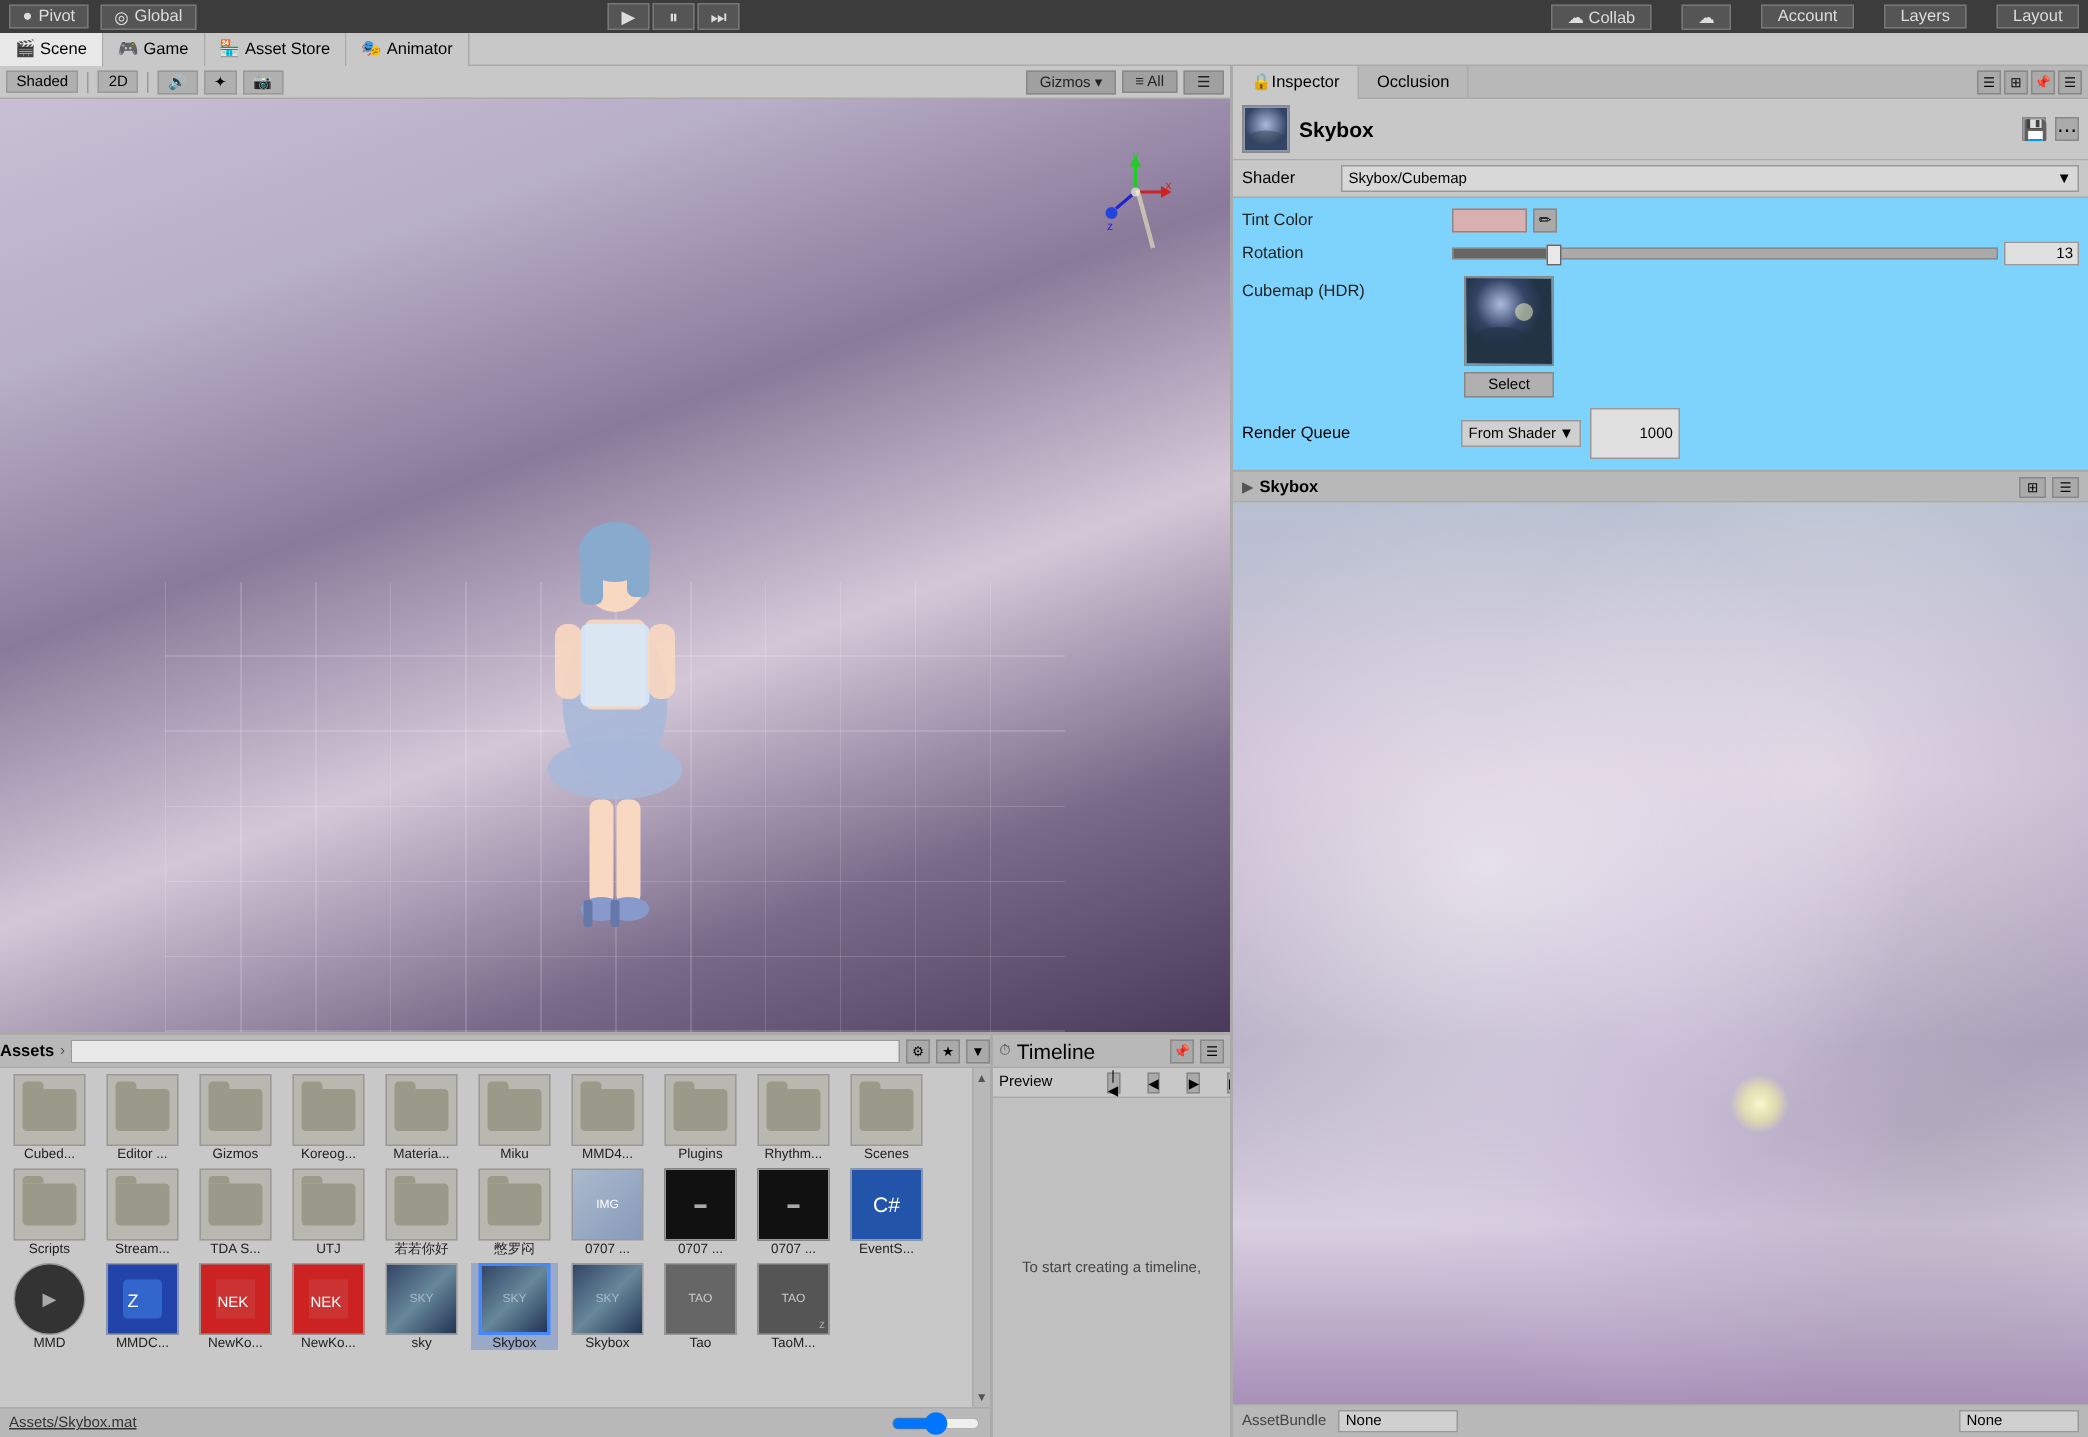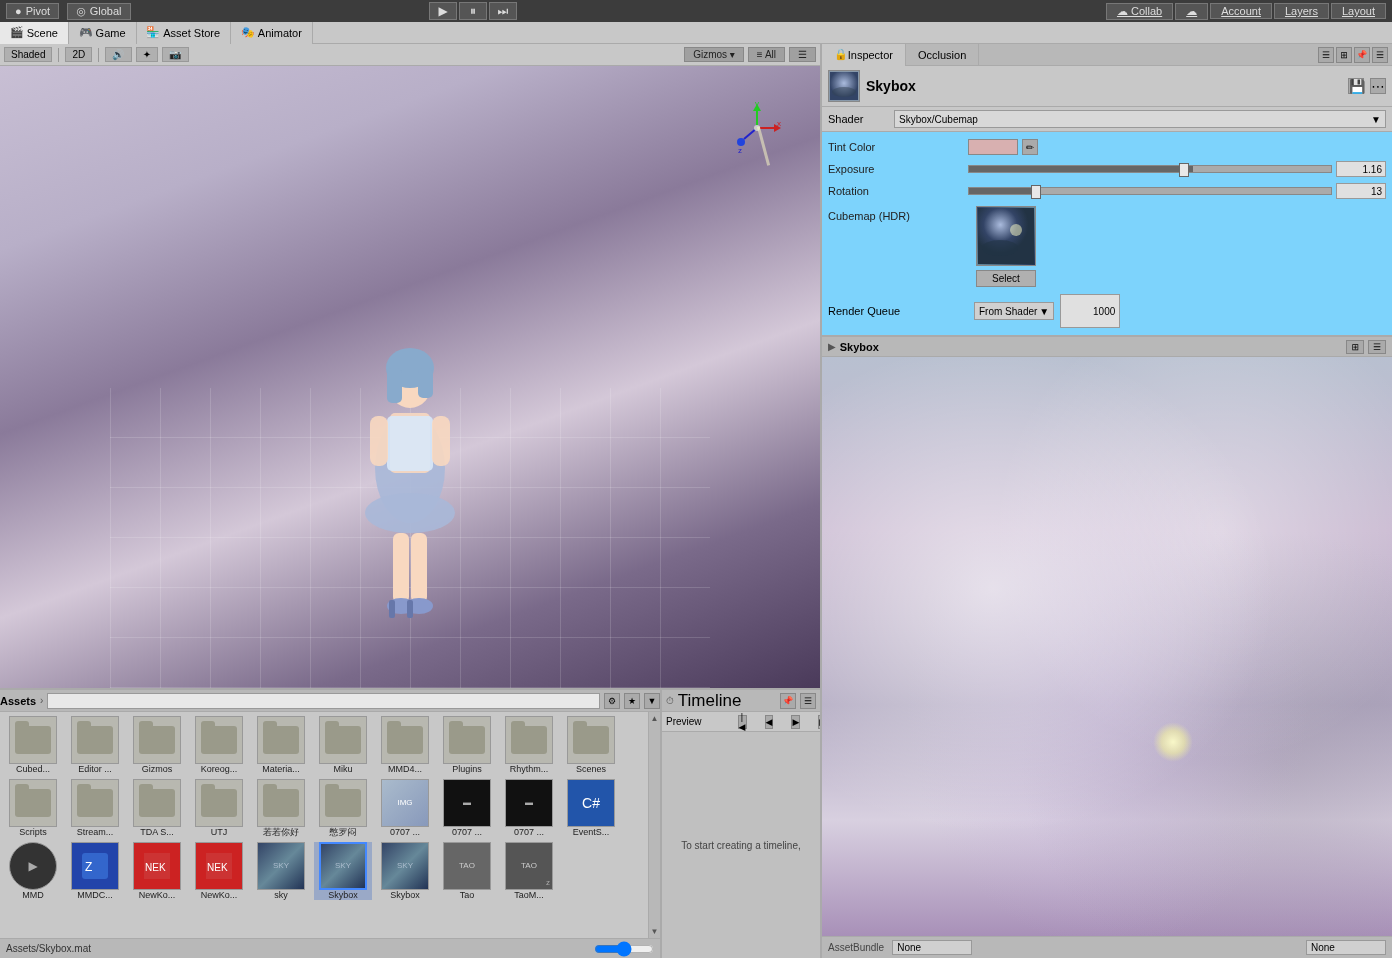--- a/index.html
+++ b/index.html
@@ -12,21 +12,21 @@
     }
     .top-btn {
       background: #555; border: 1px solid #777; color: #ddd; padding: 1px 8px;
       font-size: 11px; cursor: pointer; display: flex; align-items: center; gap: 4px;
     }
     .play-controls { display: flex; gap: 2px; margin: 0 auto; }
     .play-btn {
       background: #555; border: 1px solid #777; color: #ddd; width: 28px; height: 18px;
       cursor: pointer; font-size: 12px; display: flex; align-items: center; justify-content: center;
     }
-    .top-right { display: flex; gap: 2px; margin-left: auto; align-items: center; text-decoration: underline; }
+    .top-right { display: flex; gap: 20px; margin-left: auto; align-items: center; }
     .top-right-btn {
       background: #555; border: 1px solid #777; color: #ddd; padding: 1px 10px;
       font-size: 11px; cursor: pointer;
     }
 
     
     #tab-bar {
       display: flex; align-items: center; background: #c8c8c8; height: 22px;
       border-bottom: 1px solid #aaa;
     }
@@ -130,32 +130,32 @@
     .asset-label {
       font-size: 9px; text-align: left; word-break: break-word;
       max-width: 56px; line-height: 1.2; color: #222;
     }
 
     #assets-bottom {
       height: 20px; background: #b8b8b8; border-top: 1px solid #aaa;
       display: flex; align-items: center; padding: 0 6px; font-size: 10px;
       gap: 8px;
     }
-    .assets-path { font-size: 10px; color: #333; }
+    .assets-path { font-size: 10px; color: #333; text-decoration: underline; }
 
     
     #timeline-panel {
       width: 160px; background: #c8c8c8; border-left: 2px solid #aaa;
       display: flex; flex-direction: column;
     }
     #timeline-toolbar {
       display: flex; align-items: center; background: #b8b8b8; height: 22px;
       border-bottom: 1px solid #aaa; padding: 0 4px; gap: 4px;
     }
-    #timeline-title { font-size: 17px; font-weight: normal; }
+    #timeline-title { font-size: 14px; font-weight: normal; }
     .tl-btn {
       width: 16px; height: 16px; background: #aaa; border: 1px solid #888;
       font-size: 9px; cursor: pointer; display: flex; align-items: center; justify-content: center;
     }
     #timeline-controls {
       display: flex; align-items: center; padding: 2px 4px; gap: 18px;
       background: #c8c8c8; border-bottom: 1px solid #aaa; height: 20px;
     }
     .tl-ctrl-btn {
       width: 16px; height: 14px; background: #aaa; border: 1px solid #888;
@@ -751,30 +751,20 @@
     <div id="inspector-props">
 
       <div class="prop-row">
         <span class="prop-label">Tint Color</span>
         <div class="prop-value">
           <div class="color-swatch" style="background:#d8b0b0;"></div>
           <button class="color-edit-btn">✏</button>
         </div>
       </div>
 
-      <div class="prop-row">
-        <span class="prop-label">Exposure</span>
-        <div class="prop-value">
-          <div class="slider-track">
-            <div class="slider-fill" style="width:62%;"></div>
-            <div class="slider-thumb" style="left:58%;"></div>
-          </div>
-          <div class="prop-number">1.16</div>
-        </div>
-      </div>
 
       <div class="prop-row">
         <span class="prop-label">Rotation</span>
         <div class="prop-value">
           <div class="slider-track">
             <div class="slider-fill" style="width:20%;"></div>
             <div class="slider-thumb" style="left:17%;"></div>
           </div>
           <div class="prop-number">13</div>
         </div>

